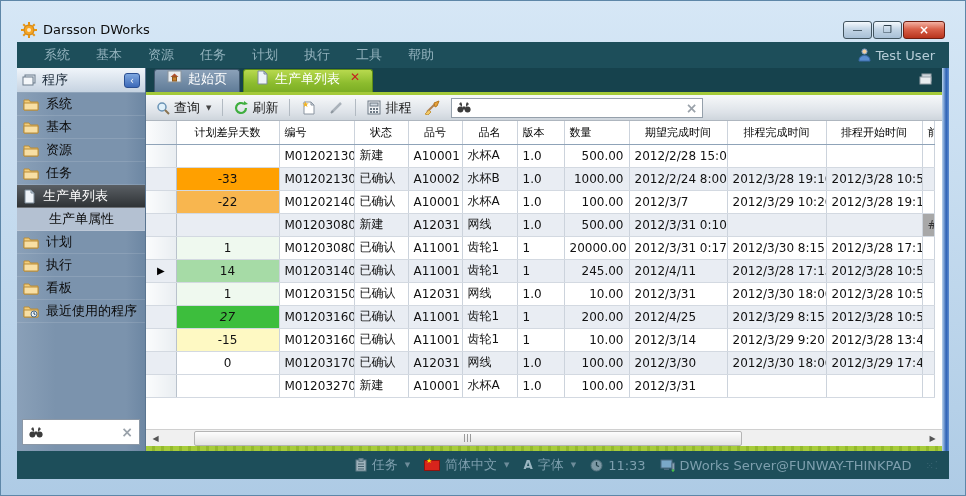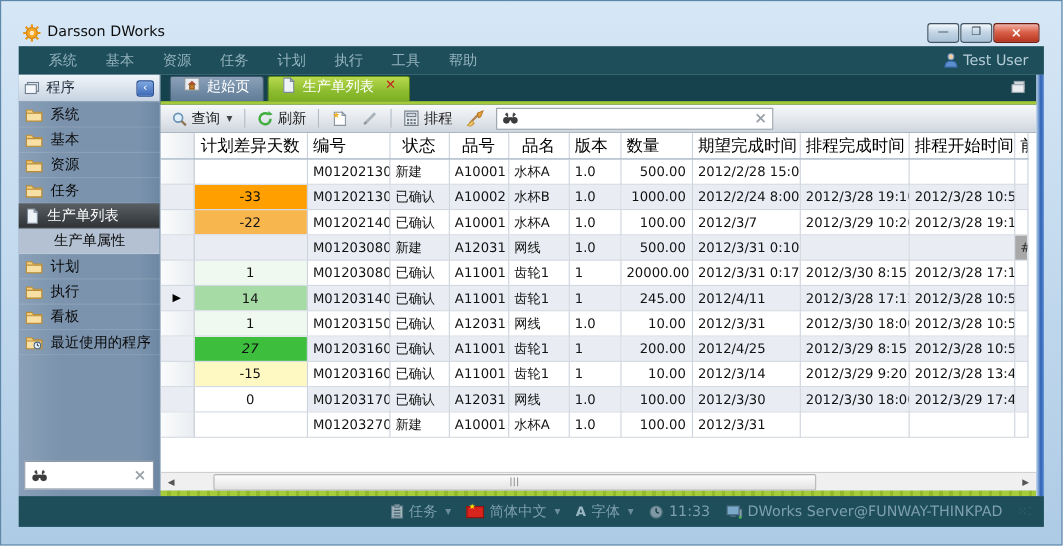--- a/index.html
+++ b/index.html
@@ -52,21 +52,21 @@
   .tool-btn { display:flex; align-items:center; gap:4px; padding:2px 4px; font-size:13px; color:#222; border-radius:2px; cursor:pointer; }
   .tool-sep { width:1px; height:17px; background:#b2bac2; margin:0 2px; }
   .dd-arrow { font-size:7px; color:#444; margin-left:2px; }
   .tool-search { width:252px; height:20px; background:#fff; border:1px solid #95a0ab; display:flex; align-items:center; padding:0 5px; gap:5px; margin-left:2px; }
   .tool-search input { flex:1; border:none; outline:none; min-width:0; font-size:12px; }
 
   
   .tablewrap { flex:1; background:#fff; overflow:hidden; position:relative; }
   table { border-collapse:collapse; table-layout:fixed; width:788px; }
   th, td { font-weight:normal; font-size:12px; white-space:nowrap; overflow:hidden; padding:2px 5px; height:23px; border-right:1px solid #ccd3dc; border-bottom:1px solid #d3d9e1; }
-  thead th { background:#fff; color:#000; font-size:15px; border-bottom:1px solid #8fa3b8; }
+  thead th { background:#fff; color:#000; font-size:11px; border-bottom:1px solid #8fa3b8; }
   td.rowhdr, th.rowhdr { background:linear-gradient(90deg,#fbfcfd,#e9edf1); border-right:1px solid #b9c2cc; text-align:center; padding:0; font-size:10px; color:#000; }
   tr.alt td { background:#e9edf3; }
   tr td { background:#fff; }
   td.diff { text-align:center;margin-left:19px; }
   td.qty { text-align:right; }
   .al-c { text-align:center; } .al-l { text-align:left; }
 
   
   .hscroll { height:17px; background:#f0f0f0; border-top:1px solid #d0d0d0; display:flex; align-items:center; padding:0 1px; }
   .hs-btn { width:17px; height:15px; display:flex; align-items:center; justify-content:center; color:#555; font-size:8px; cursor:pointer; }

